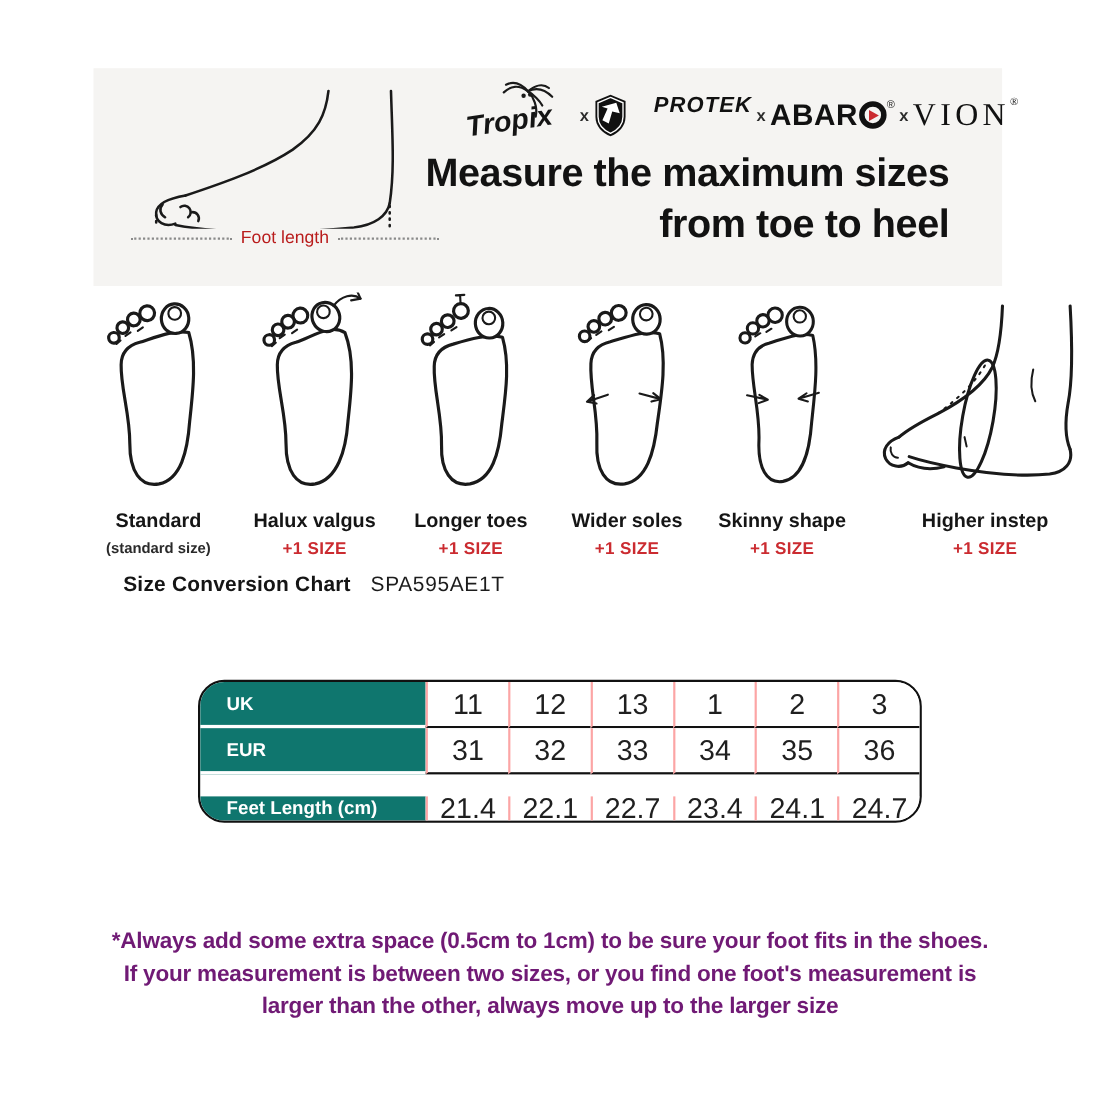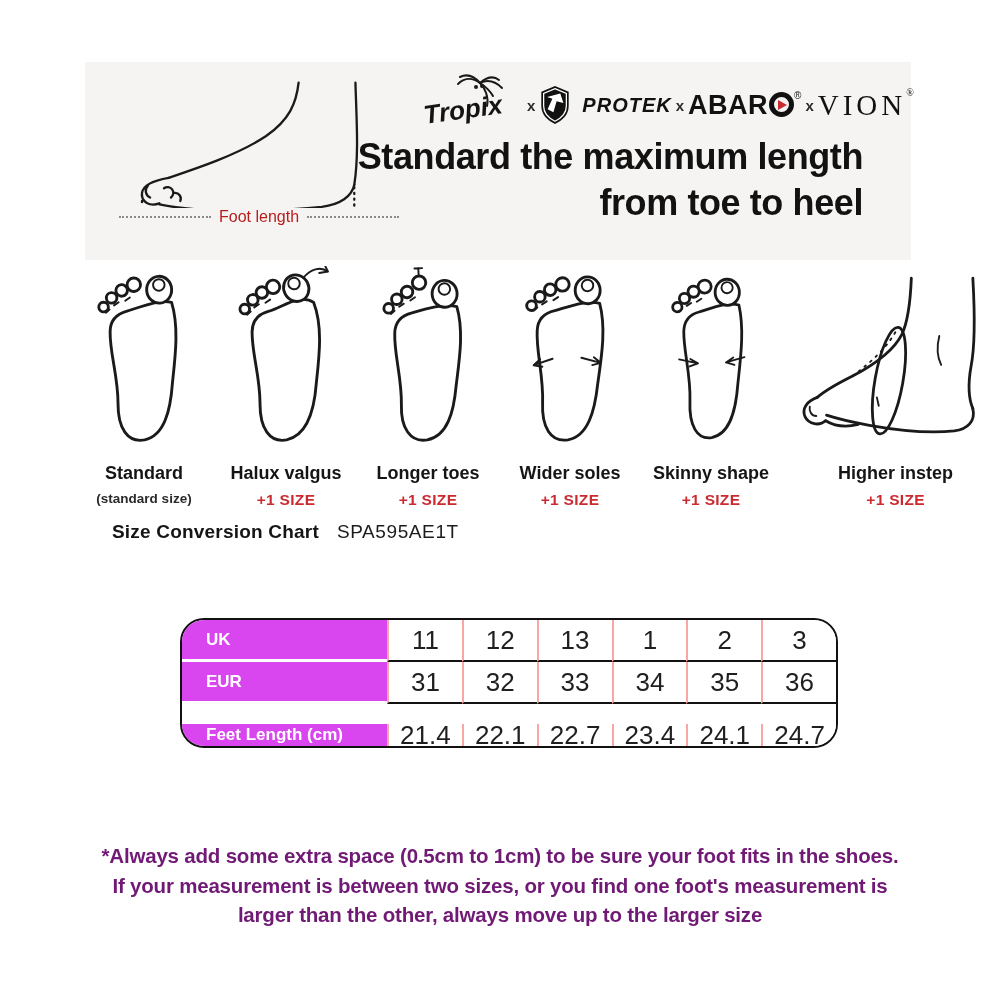--- a/index.html
+++ b/index.html
@@ -7,21 +7,21 @@
 
   
   .panel { position:absolute; left:85px; top:62px; width:826px; height:198px; background:#f5f4f2; }
   .side-foot-wrap { position:absolute; left:28px; top:16px; width:290px; height:130px; }
   .measure-row { position:absolute; left:34px; top:146px; width:280px; display:flex; align-items:center; }
   .measure-row .dots { flex:1; border-bottom:2px dotted #8a8a8a; height:0; }
   .measure-row .lbl { padding:0 8px; font-size:16px; color:#b91c1c; white-space:nowrap; }
 
   .brands { position:absolute; left:338px; top:12px; right:44px; height:62px; display:flex; align-items:center; justify-content:space-between; }
   .brand-x { font-weight:bold; font-size:15px; color:#2a2a2a; padding:0 4px; }
-  .brand-protek { display:flex; align-items:center; gap:11px; }
+  .brand-protek { display:flex; gap:23px; }
   .protek-text { font-weight:bold; font-style:italic; font-size:20px; letter-spacing:1px; color:#111; }
   .brand-abaro { display:flex; align-items:flex-start; }
   .abaro-text { font-weight:bold; font-size:27px; letter-spacing:0.5px; color:#111; line-height:1; }
   .abaro-o { position:relative; width:25px; height:25px; border:5px solid #111; border-radius:50%; display:inline-block; margin-left:1px; }
   .abaro-o .play { position:absolute; left:4px; top:3px; width:0; height:0; border-left:9px solid #cb2b30; border-top:5px solid transparent; border-bottom:5px solid transparent; }
   .reg { font-size:10px; vertical-align:top; position:relative; top:-2px; font-weight:normal; }
   .brand-vion { font-family:"Liberation Serif", serif; font-size:29px; letter-spacing:4px; color:#111; display:flex; align-items:flex-start;justify-content:center; }
 
   .headline { position:absolute; right:48px; top:72px; text-align:right; font-weight:bold; font-size:36px; letter-spacing:-0.4px; line-height:1.27; color:#121212; }
 
@@ -34,21 +34,21 @@
   .foot-note.plain { font-weight:bold; font-size:13.5px; color:#2a2a2a; letter-spacing:0; }
 
   
   .chart-title-row { position:absolute; left:112px; top:521px; font-size:19px; display:flex; align-items:baseline; }
   .chart-title { font-weight:bold; letter-spacing:0.2px; }
   .chart-code { margin-left:18px; font-weight:normal; letter-spacing:0.6px; color:#1c1c1c; }
 
   
   .size-table { position:absolute; left:180px; top:618px; width:658px; border:2.5px solid #111; border-radius:24px; overflow:hidden; background:#fff;
     display:grid; grid-template-columns:205px repeat(6, 1fr); grid-auto-rows:42px; }
-  .size-table .th { background:#d946ef; color:#fff; font-weight:bold; font-size:17px; display:flex; align-items:center; padding-left:24px; border-bottom:3px solid #fff; }
+  .size-table .th { background:#0f766e; color:#fff; font-weight:bold; font-size:17px; display:flex; align-items:center; padding-left:24px; border-bottom:3px solid #fff; }
   .size-table .td { display:flex; align-items:center; justify-content:center; font-size:26px; color:#1f1f1f; background:#fff; border-left:2px solid #fca5a5; border-bottom:2px solid #111; }
   .size-table .row-last { border-bottom:none;margin-top:20px; }
 
   
   .footnote { position:absolute; left:0; top:841px; width:1000px; text-align:center; font-weight:bold; font-size:20.5px; line-height:1.45; letter-spacing:-0.2px; color:#701a75; }
 
   svg .ln { fill:none; stroke:#1a1a1a; stroke-width:3; stroke-linecap:round; stroke-linejoin:round; }
   svg .fl { fill:#fff; stroke:#1a1a1a; stroke-width:3; stroke-linejoin:round; }
   svg .thin { fill:none; stroke:#1a1a1a; stroke-width:2; stroke-linecap:round; }
 </style>
@@ -111,21 +111,21 @@
       <span class="reg">®</span>
     </span>
     <span class="brand-x">x</span>
     <span class="brand-vion">
       <span>VION</span>
       <span class="reg">®</span>
     </span>
   </div>
 
   <div class="headline">
-    <div>Standard the maximum length</div>
+    <div>Measure the maximum sizes</div>
     <div>from toe to heel</div>
   </div>
 </div>
 
 <div class="feet-row">
 
   <div class="foot-col" style="width:130px">
     <div class="foot-art">
       <svg width="118" height="192" viewBox="0 0 120 200">
         <g transform="rotate(-4 60 100)">

